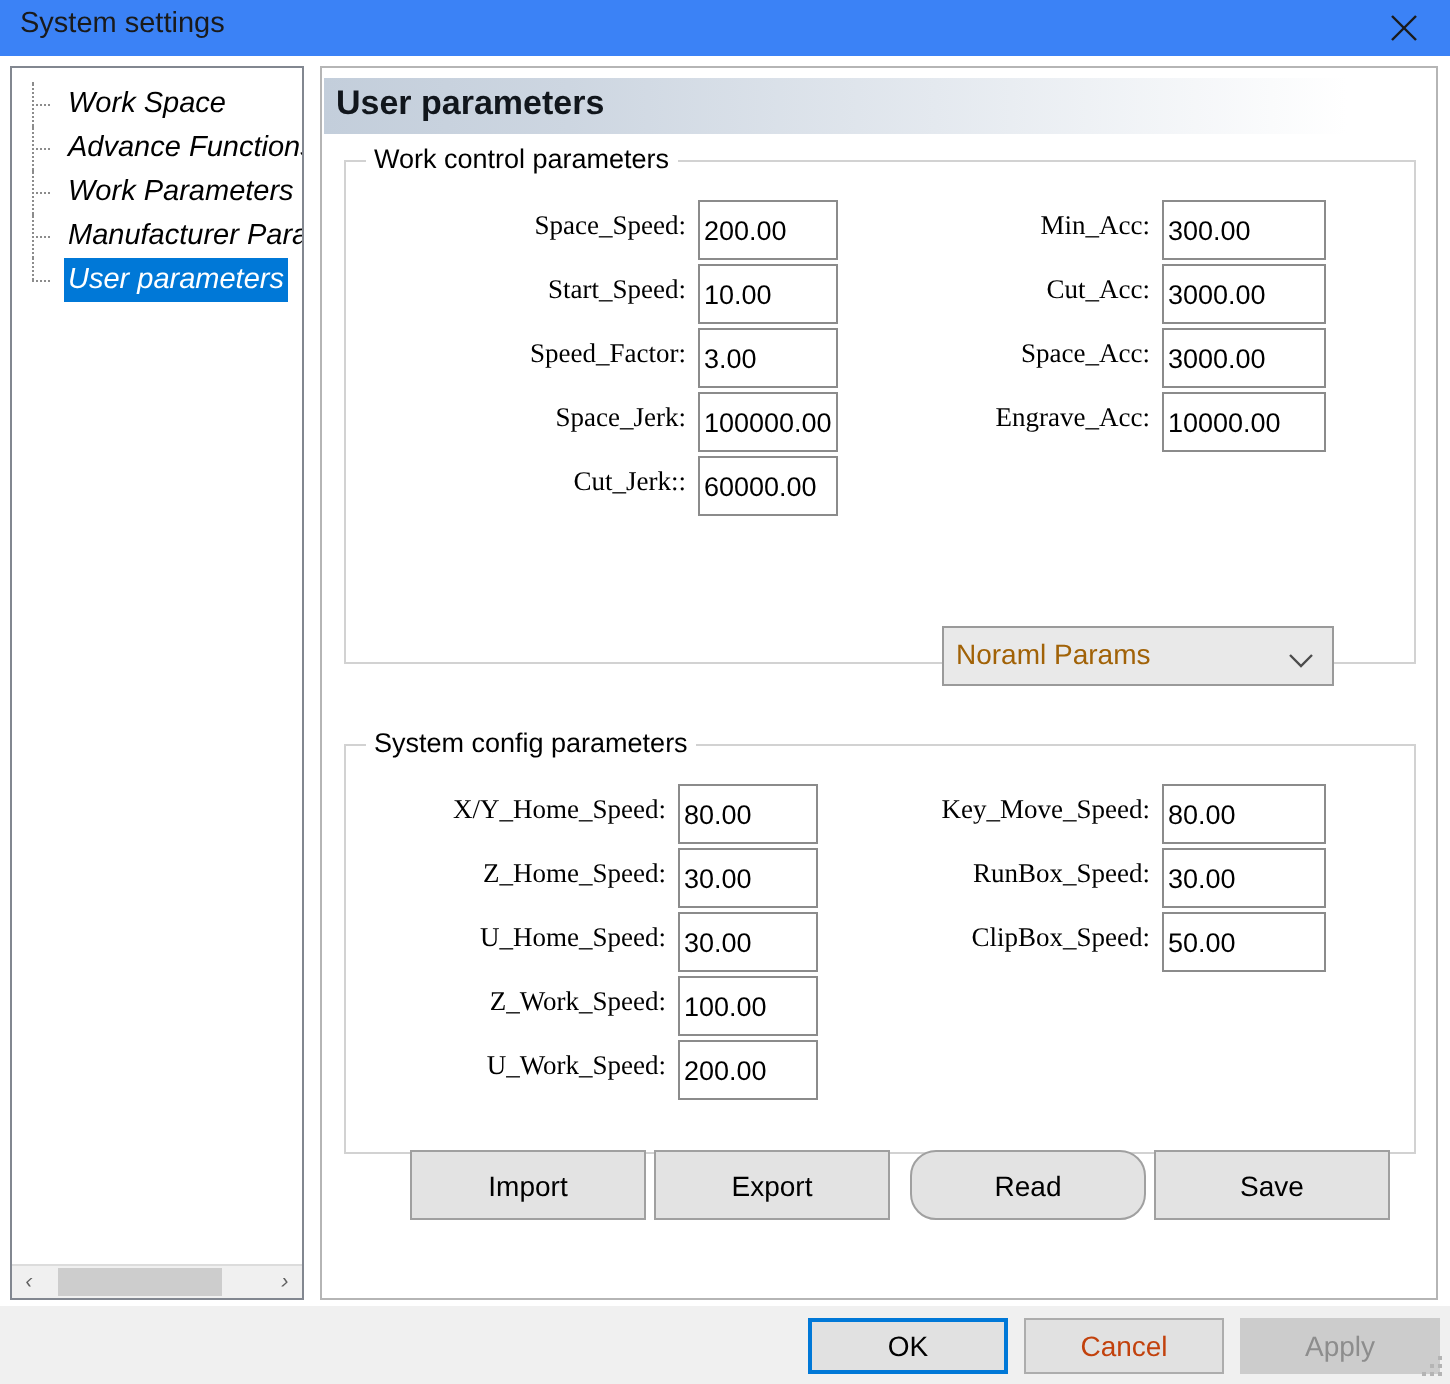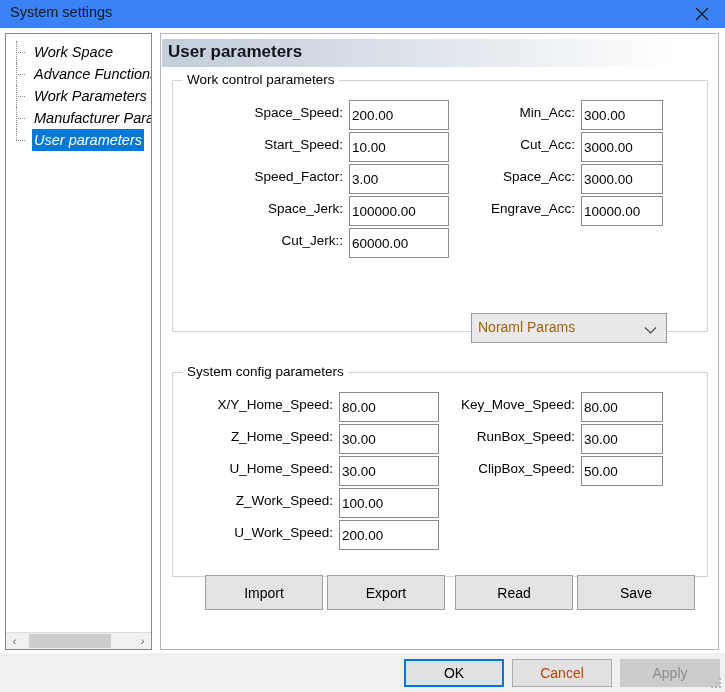--- a/index.html
+++ b/index.html
@@ -173,25 +173,26 @@
   }
   .field .flabel {
     position: absolute;
     right: 100%;
     margin-right: 6px;
     top: 5px;
     white-space: nowrap;
     font-size: 13.5px;
     color: #000000;
     text-align: left;
+    font-family: Liberation Serif, serif;
   }
   .field input.fin {
     position: absolute;
     left: 0; top: 0;
-    width: 100px; height: 30px;
+    width: 70px; height: 30px;
     box-sizing: border-box;
     border: 1px solid #8b8b8b;
     background: #ffffff;
     font-family: "Liberation Sans", sans-serif;
     font-size: 13.5px;
     color: #000000;
     padding: 0 2px;
     line-height: 14px;
     vertical-align: top;
     outline: none;
@@ -241,21 +242,21 @@
     background: #e3e3e3;
     border: 1px solid #a0a0a0;
     box-sizing: border-box;
     font-family: "Liberation Sans", sans-serif;
     font-size: 14px;
     color: #000000;
     cursor: default;
   }
   #btn-import { left: 44px; }
   #btn-export { left: 166px; }
-  #btn-read   { left: 294px; }
+  #btn-read   { left: 294px; border-radius: 13px; }
   #btn-save   { left: 416px; }
 
   
   #footer {
     position: absolute;
     left: 0; top: 653px;
     width: 725px; height: 39px;
     background: #f0f0f0;
   }
   .footbtn {

